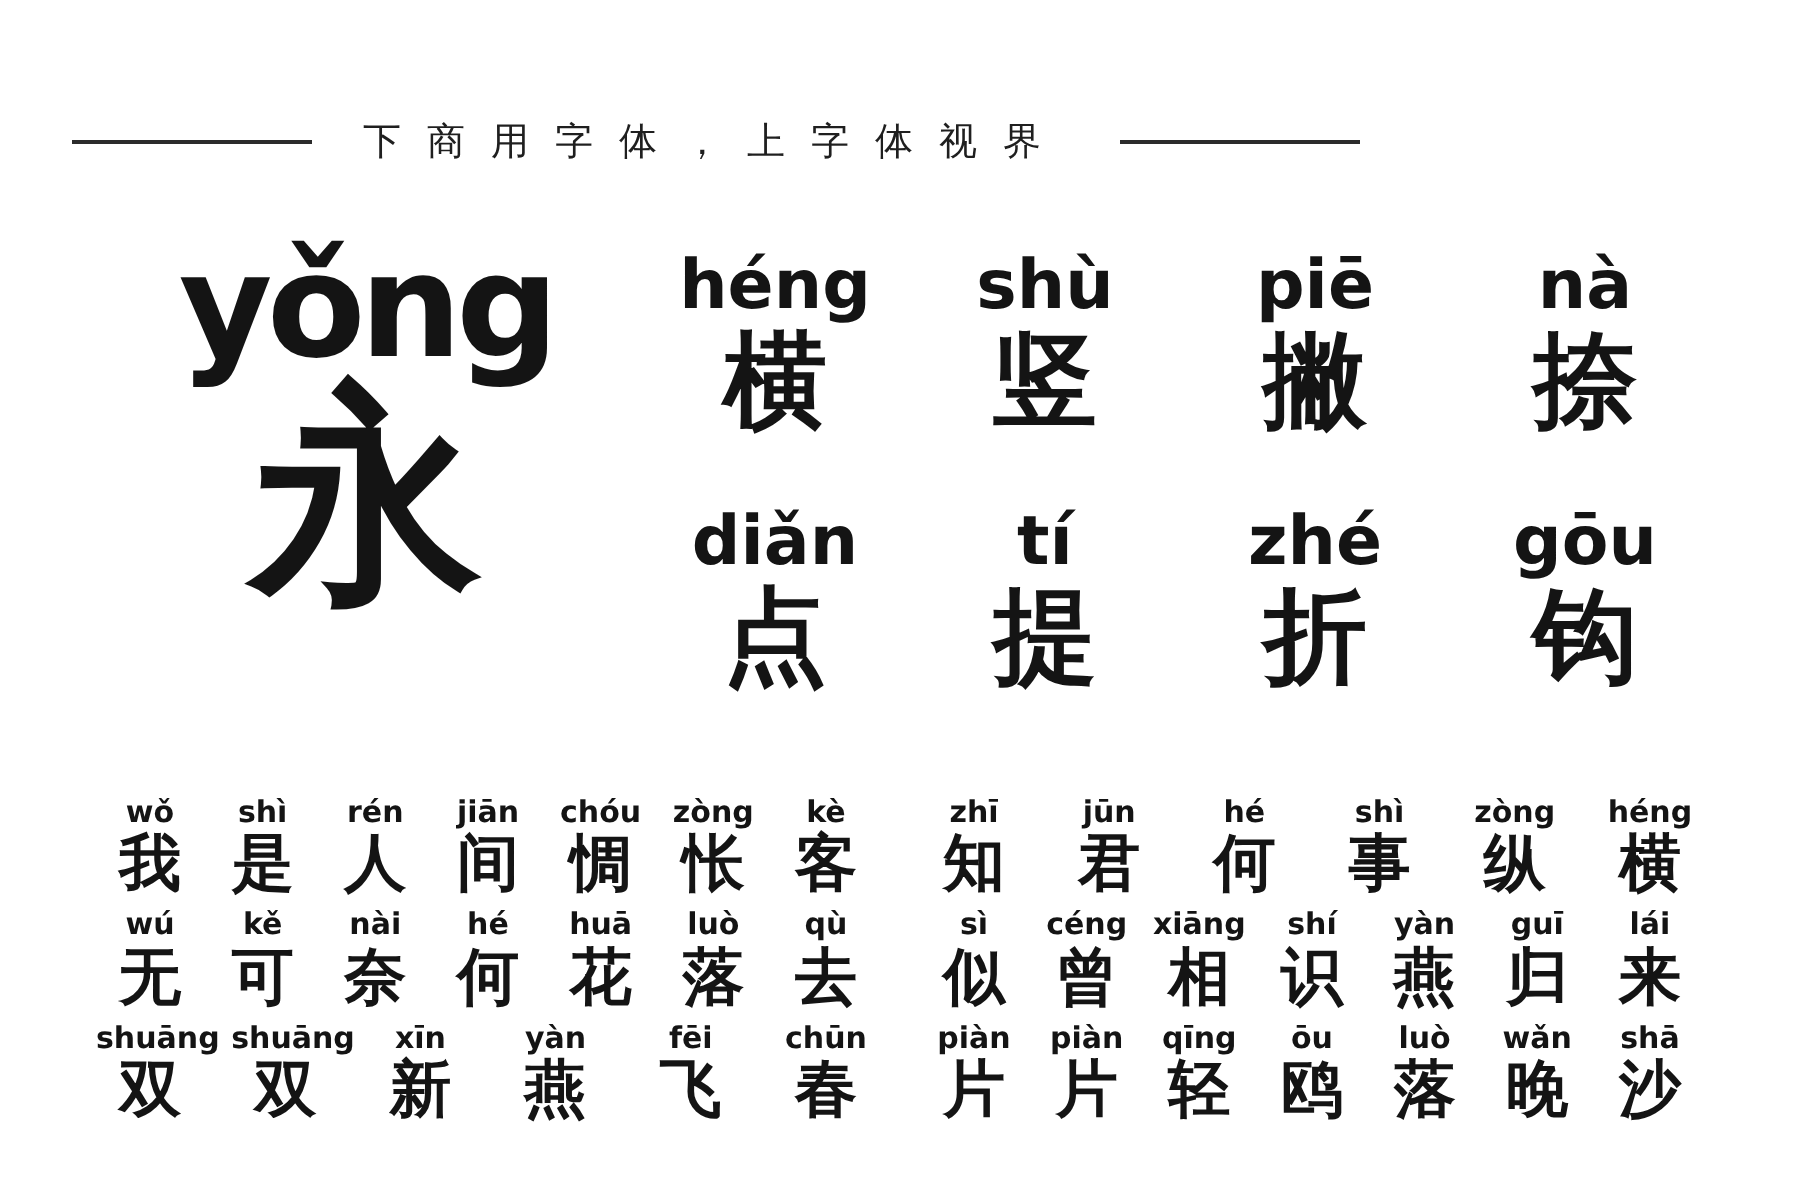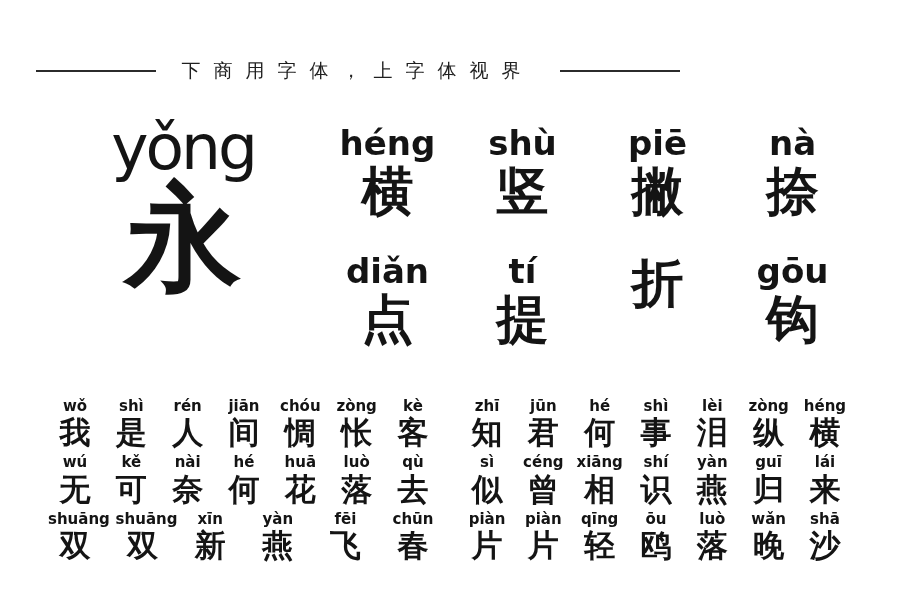--- a/index.html
+++ b/index.html
@@ -19,21 +19,21 @@
   }
   .hline { width: 120px; height: 0; border-top: 2px solid #2b2b2b; }
   .header-title {
     font-family: "Liberation Sans", sans-serif;
     font-size: 19px; letter-spacing: 13px; font-weight: 500; color: #1f1f1f;
     white-space: nowrap;
   }
 
   
   .hero { position: absolute; left: 44px; top: 112px; width: 278px; text-align: center; }
-  .hero-pinyin { display: block; font-size: 63px; line-height: 1.15; font-weight: normal; letter-spacing: -3px; }
+  .hero-pinyin { display: block; font-size: 72px; line-height: 1.15; font-weight: bold; letter-spacing: -3px; }
   .hero-hanzi  { display: block; font-size: 116px; line-height: 1.0; font-weight: bold; margin-top: -4px; }
 
   
   .strokes {
     position: absolute; left: 320px; top: 126px; width: 540px;
     display: grid; grid-template-columns: repeat(4, 1fr); row-gap: 36px;
   }
   .stroke-cell { text-align: center; }
   .stroke-pinyin { display: block; font-size: 34px; line-height: 1.05; font-weight: bold; white-space: nowrap; }
   .stroke-hanzi  { display: block; font-size: 52px; line-height: 1.05; font-weight: bold; margin-top: 2px; }
@@ -81,20 +81,21 @@
     </div>
     <div class="stroke-cell">
       <span class="stroke-pinyin">diǎn</span>
       <span class="stroke-hanzi">点</span>
     </div>
     <div class="stroke-cell">
       <span class="stroke-pinyin">tí</span>
       <span class="stroke-hanzi">提</span>
     </div>
     <div class="stroke-cell">
+      <span class="stroke-pinyin">zhé</span>
       <span class="stroke-hanzi">折</span>
     </div>
     <div class="stroke-cell">
       <span class="stroke-pinyin">gōu</span>
       <span class="stroke-hanzi">钩</span>
     </div>
   </div>
 
   <div class="poems">
 
@@ -140,24 +141,20 @@
         </div>
         <div class="char-cell">
           <span class="char-pinyin">hé</span>
           <span class="char-hanzi">何</span>
         </div>
         <div class="char-cell">
           <span class="char-pinyin">shì</span>
           <span class="char-hanzi">事</span>
         </div>
         <div class="char-cell">
-          <span class="char-pinyin">lèi</span>
-          <span class="char-hanzi">泪</span>
-        </div>
-        <div class="char-cell">
           <span class="char-pinyin">zòng</span>
           <span class="char-hanzi">纵</span>
         </div>
         <div class="char-cell">
           <span class="char-pinyin">héng</span>
           <span class="char-hanzi">横</span>
         </div>
       </div>
     </div>
 

